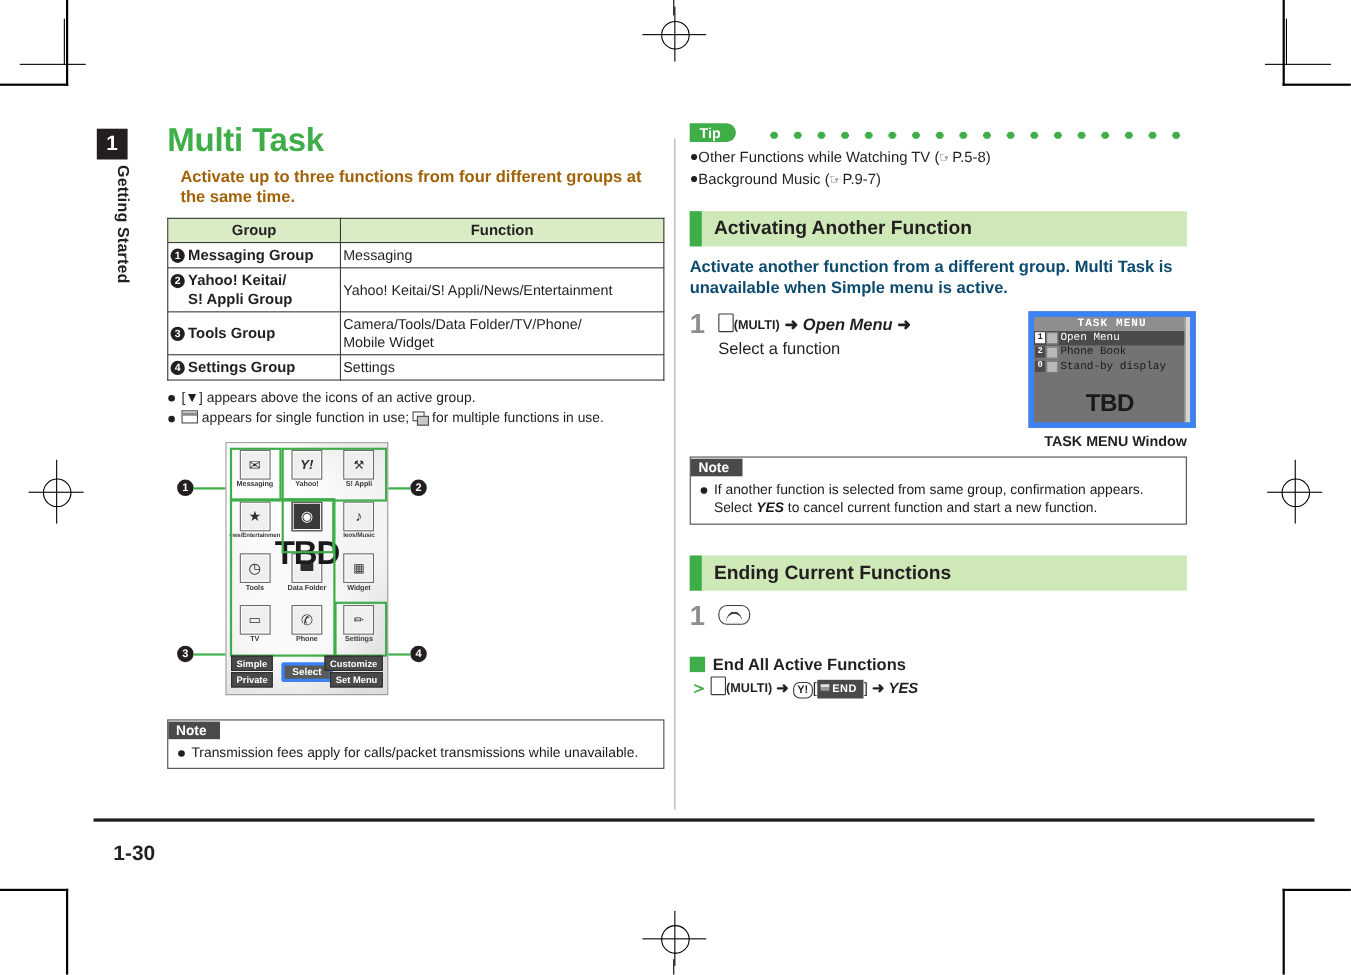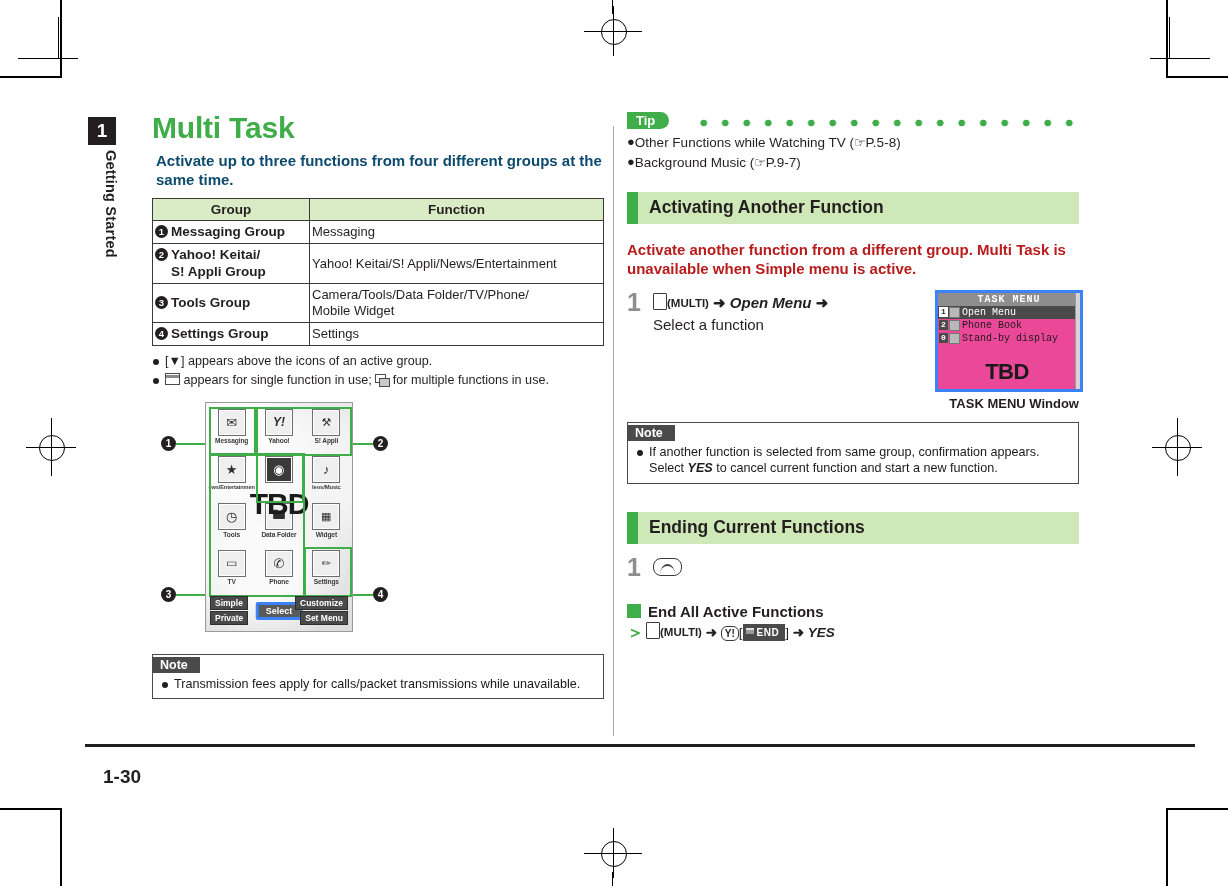--- a/index.html
+++ b/index.html
@@ -33,21 +33,21 @@
   .col-left{position:absolute;left:152px;top:112px;width:452px;}
   .col-right{position:absolute;left:627px;top:112px;width:452px;}
   .col-divider{position:absolute;left:613px;top:126px;width:1px;height:610px;background:#a8a8a8;}
 
   
   .main-title{
     font-size:30px;font-weight:bold;color:#3fae49;letter-spacing:-.2px;
     margin:0 0 7px 0;line-height:1.05;
   }
   .lead{
-    font-size:15px;font-weight:bold;line-height:1.28;margin:0 0 9px 4px;color:#0c4a6e;
+    font-size:15px;font-weight:bold;line-height:1.28;margin:0 0 9px 12px;color:#a16207;
   }
 
   
   table.groups{border-collapse:collapse;width:452px;font-size:13px;}
   table.groups th{
     background:#d9ecc6;border:1px solid #3a3a3a;font-weight:bold;font-size:13.5px;
     padding:3px 4px;text-align:center;color:#231f20;
   }
   table.groups td{
     border:1px solid #3a3a3a;padding:3px 2px;vertical-align:middle;color:#231f20;
@@ -159,21 +159,21 @@
     background-size:21.5px 8px;background-position:0 0;background-repeat:repeat-x;}
   .tipline{font-size:13.5px;line-height:1.3;margin:2px 0 0 0;color:#231f20;}
   .tipline .bd{font-size:13px;vertical-align:1px;}
 
   
   .sect{
     margin-top:20px;height:32px;background:#cfe8b7;display:flex;align-items:center;
   }
   .sect .bar{width:11px;height:32px;background:#3fae49;margin-right:11px;}
   .sect .t{font-size:17.5px;font-weight:bold;color:#231f20;}
-  .sect-lead{font-size:15px;font-weight:bold;line-height:1.3;margin:16px 0 0 0;color:#b91c1c;}
+  .sect-lead{font-size:15px;font-weight:bold;line-height:1.3;margin:9px 0 0 0;color:#0c4a6e;}
 
   
   .step{position:relative;margin-top:13px;min-height:30px;}
   .step .n{
     position:absolute;left:0;top:-2px;font-size:25px;font-weight:bold;color:#8e8e8e;
     line-height:1;font-family:"Liberation Sans",sans-serif;
   }
   .step .txt{margin-left:26px;font-size:15px;line-height:1.45;color:#231f20;}
   .keybox{
     display:inline-block;width:12px;height:15px;border:1.4px solid #3a3a3a;background:#fff;
@@ -202,21 +202,21 @@
   .endbtn::before{
     content:"";position:absolute;left:3px;top:4px;width:8px;height:6px;
     background:linear-gradient(#e0e0e0 0 40%, #9a9a9a 40% 100%);
   }
 
   
   .taskwin{
     position:absolute;right:0;top:-2px;width:144px;
   }
   .taskwin .scr{
-    width:142px;height:96px;border:3px solid #3b82f6;background:#ec4899;position:relative;
+    width:142px;height:96px;border:5px solid #3b82f6;background:#737373;position:relative;
     font-family:"Liberation Mono","DejaVu Sans Mono",monospace;overflow:hidden;
   }
   .taskwin .scr::after{
     content:"";position:absolute;right:0;top:0;width:4px;height:100%;background:#d4d4d4;
     border-left:1px solid #9a9a9a;
   }
   .taskwin .ttl{
     background:#8e8e8e;color:#fff;font-size:10px;text-align:center;font-weight:bold;
     letter-spacing:1px;line-height:13px;height:13px;
   }

